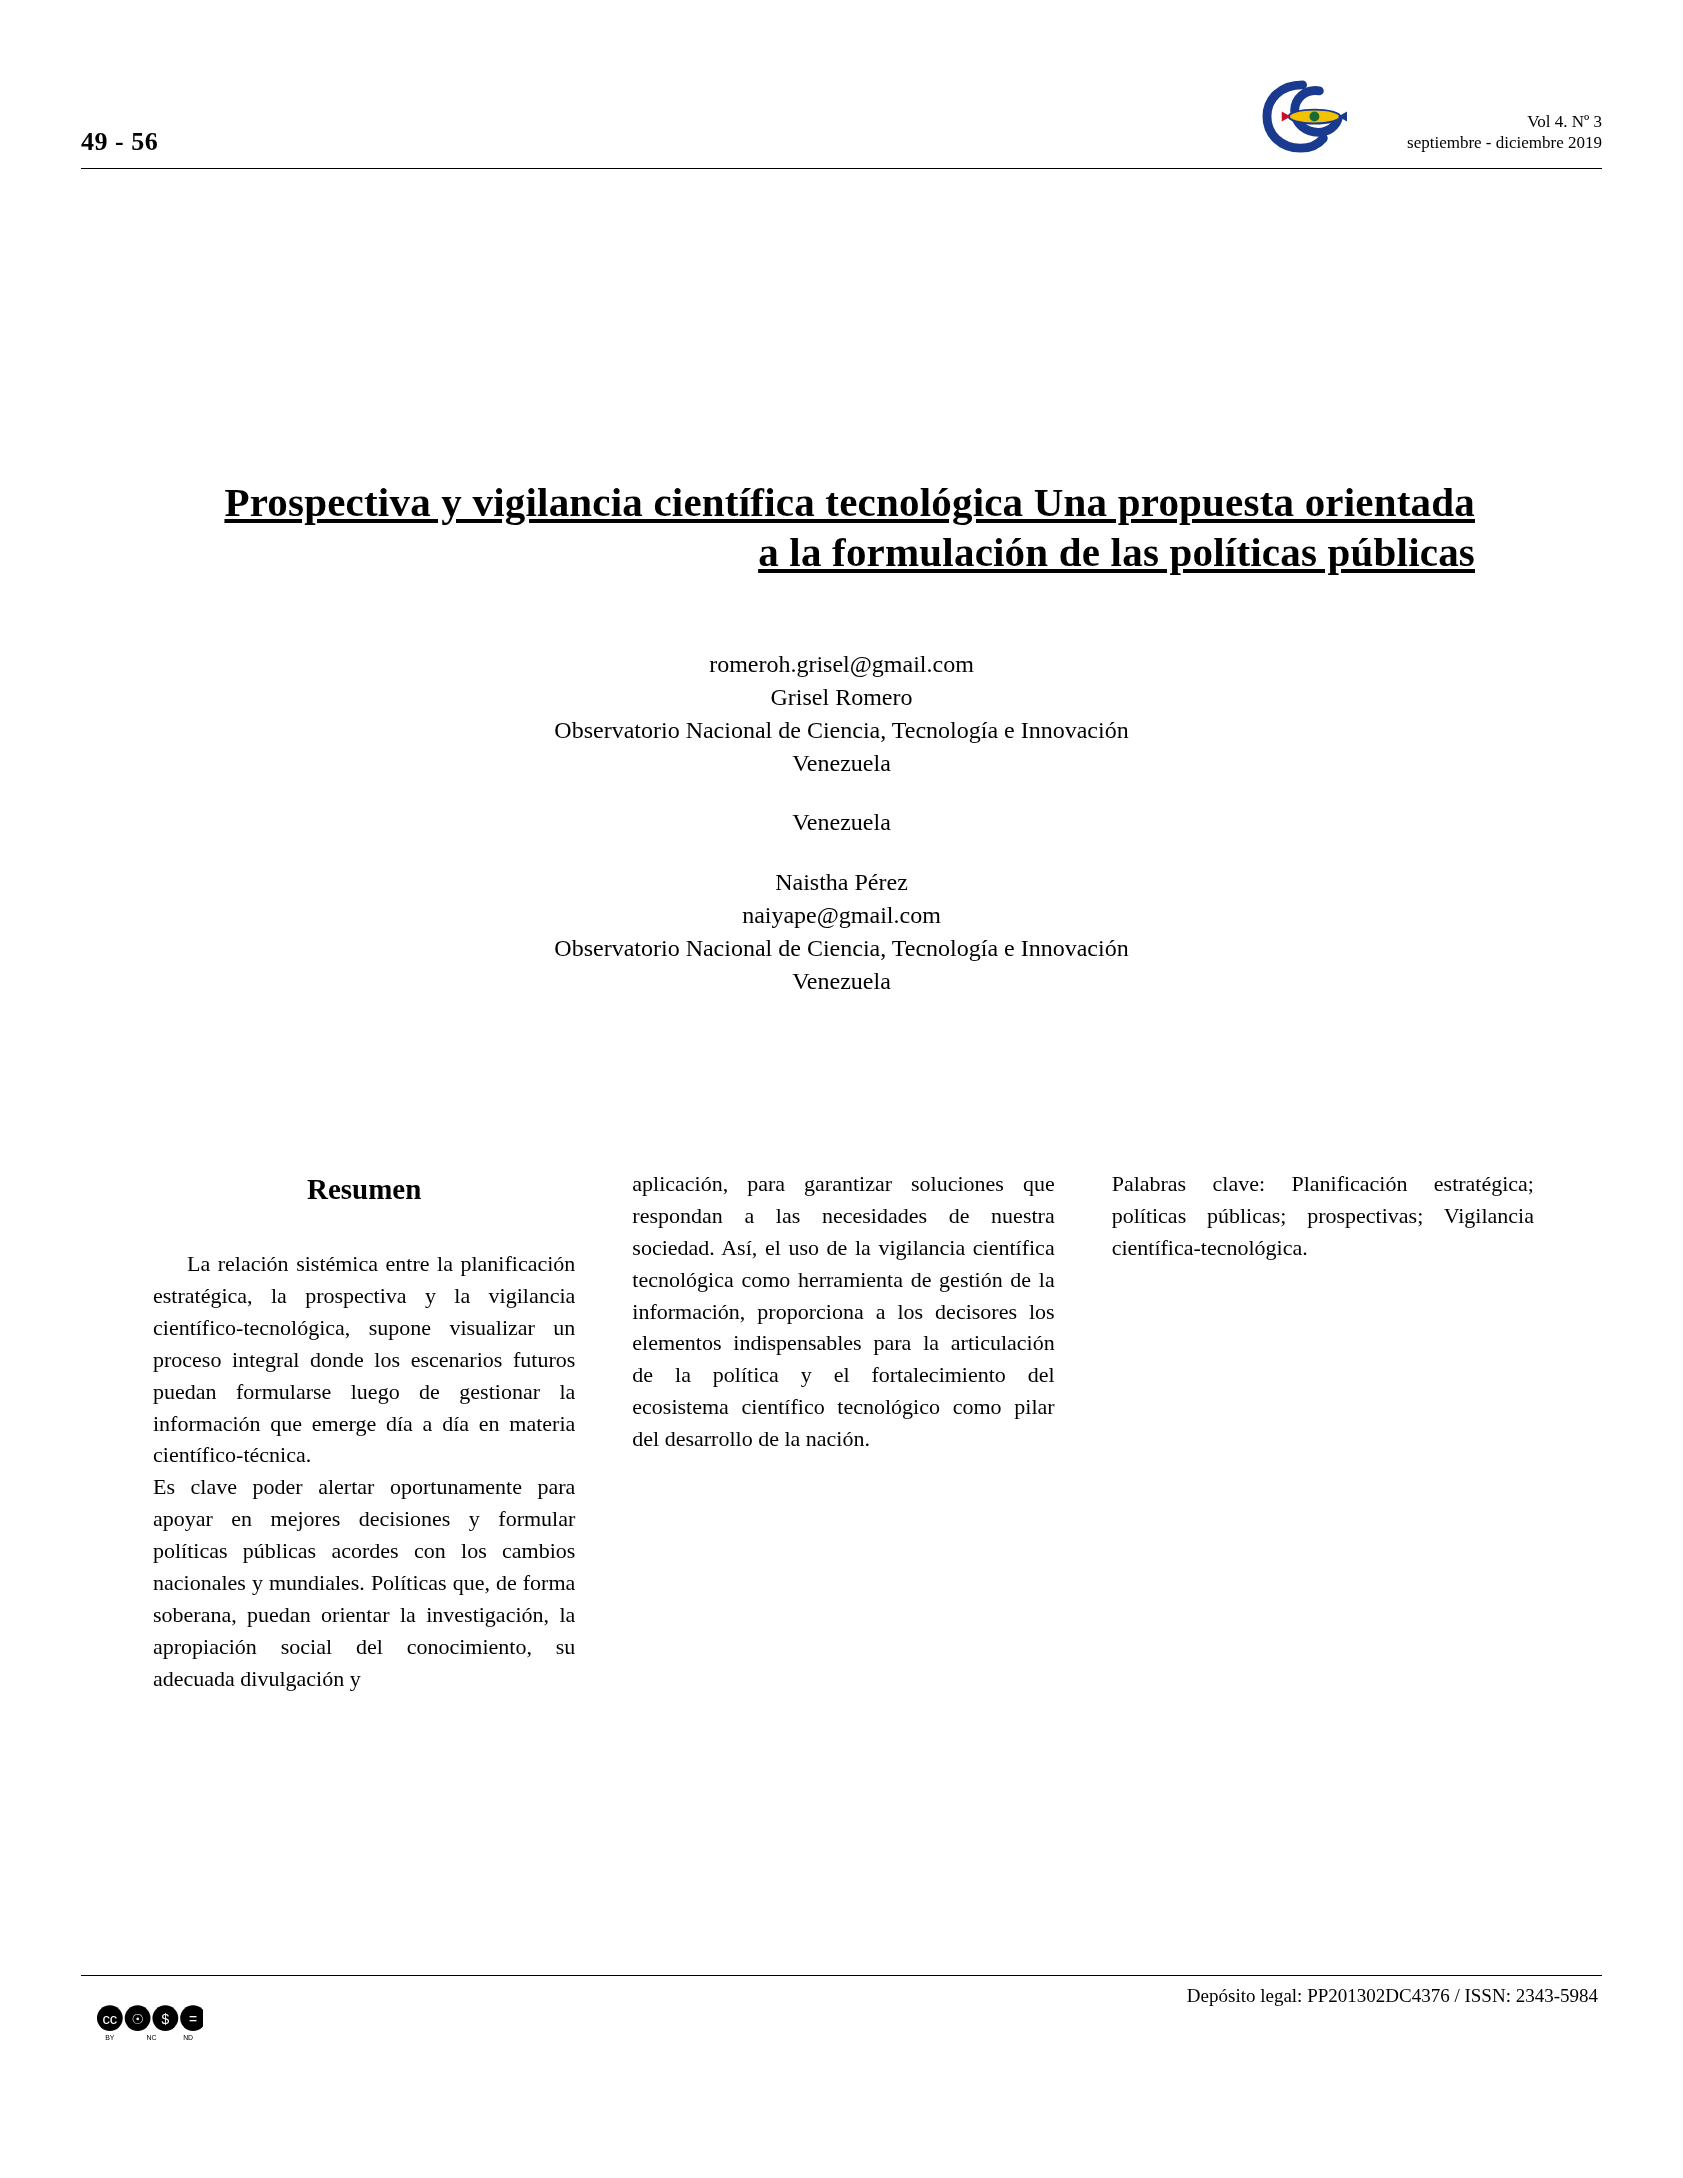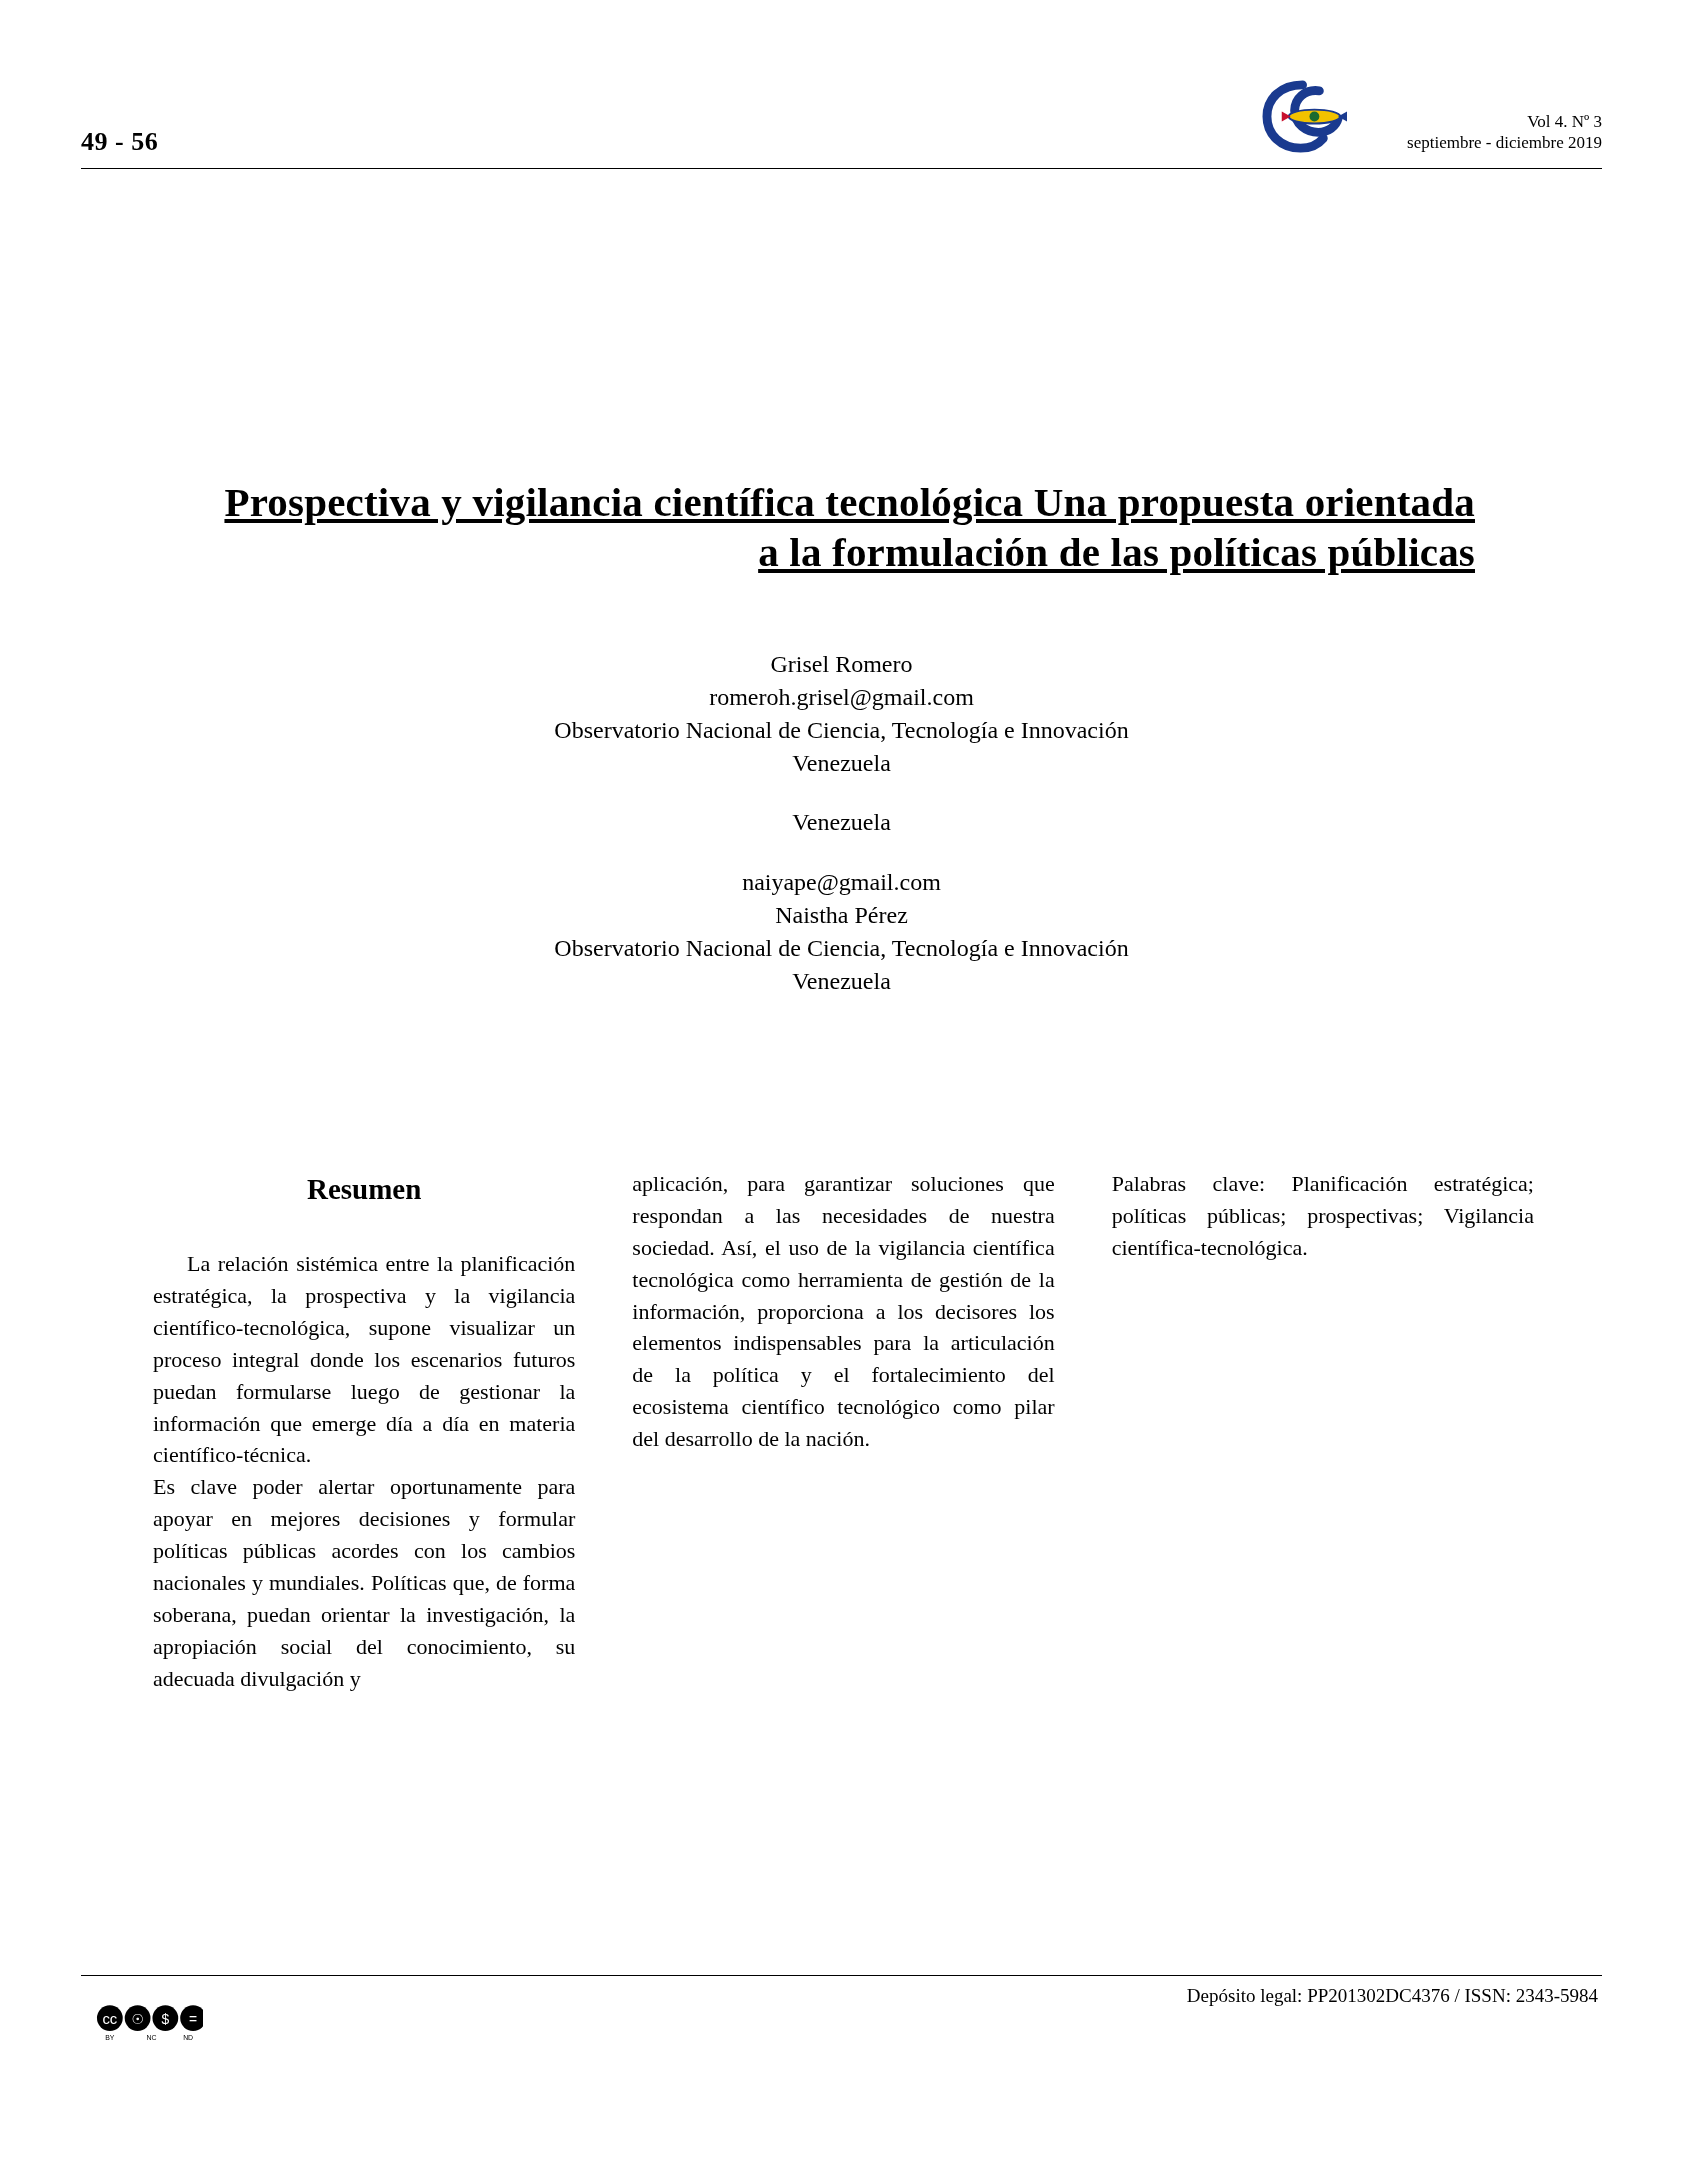--- a/index.html
+++ b/index.html
@@ -183,31 +183,31 @@
       <div class="issue-date">septiembre - diciembre 2019</div>
     </div>
 
     <div class="header-rule"></div>
   </div>
 
   <h1 class="title">Prospectiva y vigilancia científica tecnológica Una propuesta orientada a la formulación de las políticas públicas</h1>
 
   <div class="authors">
     <div class="author-group">
+      <div>romeroh.grisel@gmail.com</div>
       <div>Grisel Romero</div>
-      <div>romeroh.grisel@gmail.com</div>
       <div>Observatorio Nacional de Ciencia, Tecnología e Innovación</div>
       <div>Venezuela</div>
     </div>
     <div class="author-group">
       <div>Venezuela</div>
     </div>
     <div class="author-group">
+      <div>Naistha Pérez</div>
       <div>naiyape@gmail.com</div>
-      <div>Naistha Pérez</div>
       <div>Observatorio Nacional de Ciencia, Tecnología e Innovación</div>
       <div>Venezuela</div>
     </div>
   </div>
 
 
   <div class="columns">
     <div class="col">
       <h2 class="section-head">Resumen</h2>
       <p class="indent">La relación sistémica entre la planificación estratégica, la prospectiva y la vigilancia científico-tecnológica, supone visualizar un proceso integral donde los escenarios futuros puedan formularse luego de gestionar la información que emerge día a día en materia científico-técnica.</p>

